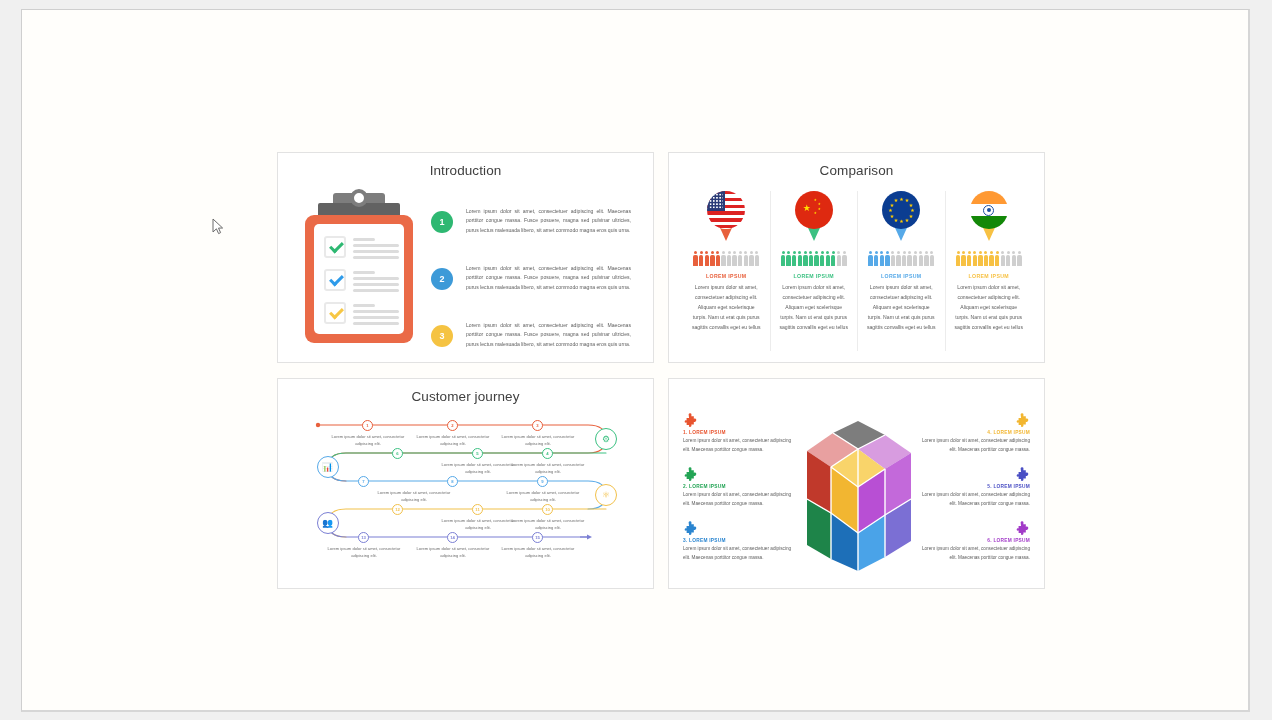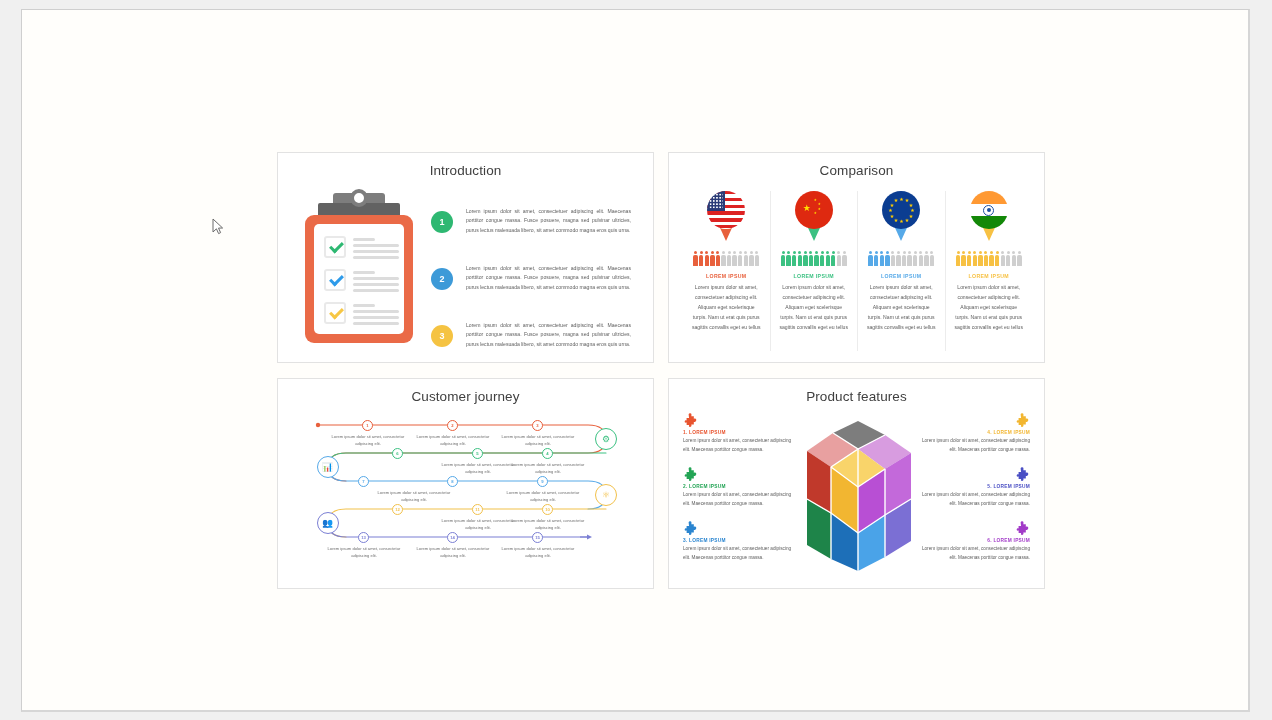--- a/index.html
+++ b/index.html
@@ -542,21 +542,20 @@
                 <span class="body-p" style="background:#cfcfcf"></span>
               </span>
             </div>
           <div class="cmp-label" style="color:#f7c143">LOREM IPSUM</div>
           <p class="cmp-body">Lorem ipsum dolor sit amet, consectetuer adipiscing elit. Aliquam eget scelerisque turpis. Nam ut erat quis purus sagittis convallis eget eu tellus</p>
         </div>
       </div>
     </section>
 
     <section class="panel" id="panel-features">
-      <h2 class="panel-title">Product features</h2>
 
       <div class="feat-col left" style="top:34px">
         <div class="feat-item">
           <svg class="puzzle-ico" viewBox="0 0 24 24">
               <path fill="#e8542f" d="M9 2a2.4 2.4 0 0 1 4.6 1.2c0 .6-.3 1.2-.3 1.8h4v4c.6 0 1.2-.3 1.8-.3A2.4 2.4 0 0 1 20.3 13a2.4 2.4 0 0 1-1.2 1.5c-.6 0-1.2-.3-1.8-.3v4h-4c0 .6.3 1.2.3 1.8A2.4 2.4 0 0 1 11 22.3a2.4 2.4 0 0 1-1.5-1.2c0-.6.3-1.2.3-1.8h-4v-4c-.6 0-1.2.3-1.8.3A2.4 2.4 0 0 1 2.7 13a2.4 2.4 0 0 1 1.2-1.5c.6 0 1.2.3 1.8.3v-4h4c0-.6-.3-1.2-.3-1.8C9.4 4.8 9 3.4 9 2z"></path>
             </svg>
           <div class="feat-title" style="color:#e8542f">1. LOREM IPSUM</div>
           <p class="feat-desc">Lorem ipsum dolor sit amet, consectetuer adipiscing elit. Maecenas porttitor congue massa.</p>
         </div>
         <div class="feat-item">

